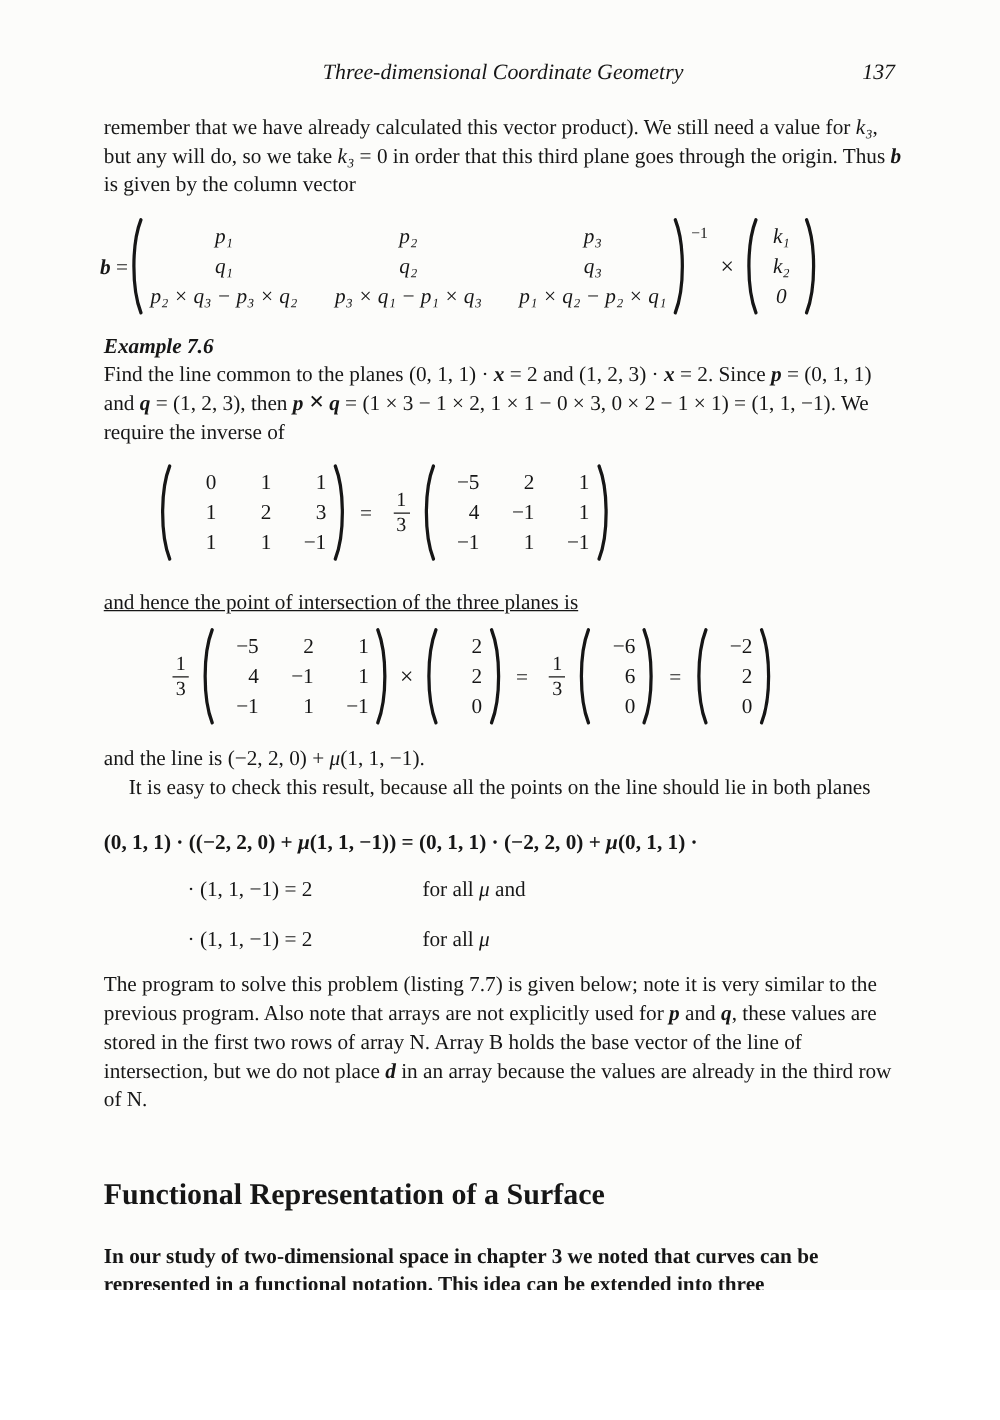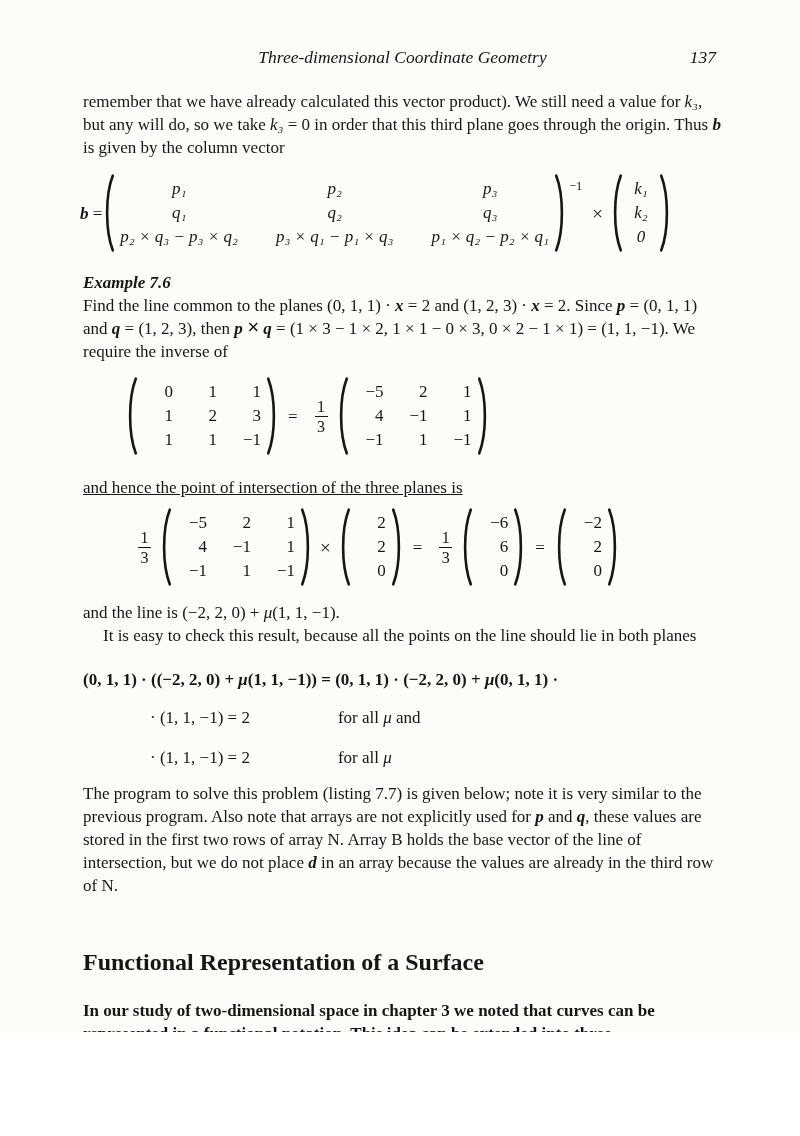--- a/index.html
+++ b/index.html
@@ -13,38 +13,38 @@
   
   .i  { font-style:italic; }
   .bi { font-weight:bold; font-style:italic; }
   .bigx { font-weight:bold; font-style:italic; font-size:1.25em; line-height:1; }
 
   .hdr { position:relative; text-align:center; font-style:italic; font-size:17.5px; height:23px; }
   .pageno { position:absolute; right:6px; top:0; font-style:italic; }
 
   p { margin:0; }
   .p-intro   { margin-top:21px; }
-  .ex-head   { margin-top:19px; font-weight:bold; font-style:italic; }
+  .ex-head   { margin-top:13px; font-weight:bold; font-style:italic; }
   .hence     { margin-top:21px;text-decoration:underline; }
   .line-para { margin-top:15px; }
   .easy-para { text-indent:20px; }
   .program   { margin-top:13px; }
   .subhead   { margin:54px 0 0 0; font-weight:bold; font-size:24px; line-height:23px; }
   .final     { margin-top:25px;font-weight:bold; }
 
   
   .eq { display:flex; align-items:center; }
   .eq-b   { margin-top:15px; margin-left:-3px; }
   .eq-inv { margin-top:14px; margin-left:42px; }
   .eq-pt  { margin-top:9px;  margin-left:47px; }
 
   .matrix { display:inline-flex; align-items:stretch; }
   .paren  { width:13px; align-self:stretch; color:#161616; }
   .mgrid  { display:grid; row-gap:2px; align-content:center; padding:4px 5px; line-height:22px; }
-  .g3big  { grid-template-columns:auto auto auto; column-gap:38px; justify-items:center; font-style:italic; }
+  .g3big  { grid-template-columns:auto auto auto; column-gap:30px; justify-items:center; font-style:italic; }
   .gnum   { grid-template-columns:repeat(3,30px); column-gap:14px; justify-items:end; }
   .vec    { grid-template-columns:30px; justify-items:end; }
   .veck   { grid-template-columns:26px; justify-items:center; font-style:italic; }
 
   .sup  { font-size:12.5px; line-height:1; align-self:flex-start; margin:6px 3px 0 2px; }
   .xop  { font-size:19px; margin:0 7px; }
   .eqs  { margin:0 9px; }
 
   .frac { display:inline-flex; flex-direction:column; align-items:center; line-height:17px; font-size:16px; margin:0 8px; }
   .fbar { width:13px; border-top:1.5px solid #161616; margin:1px 0; }

